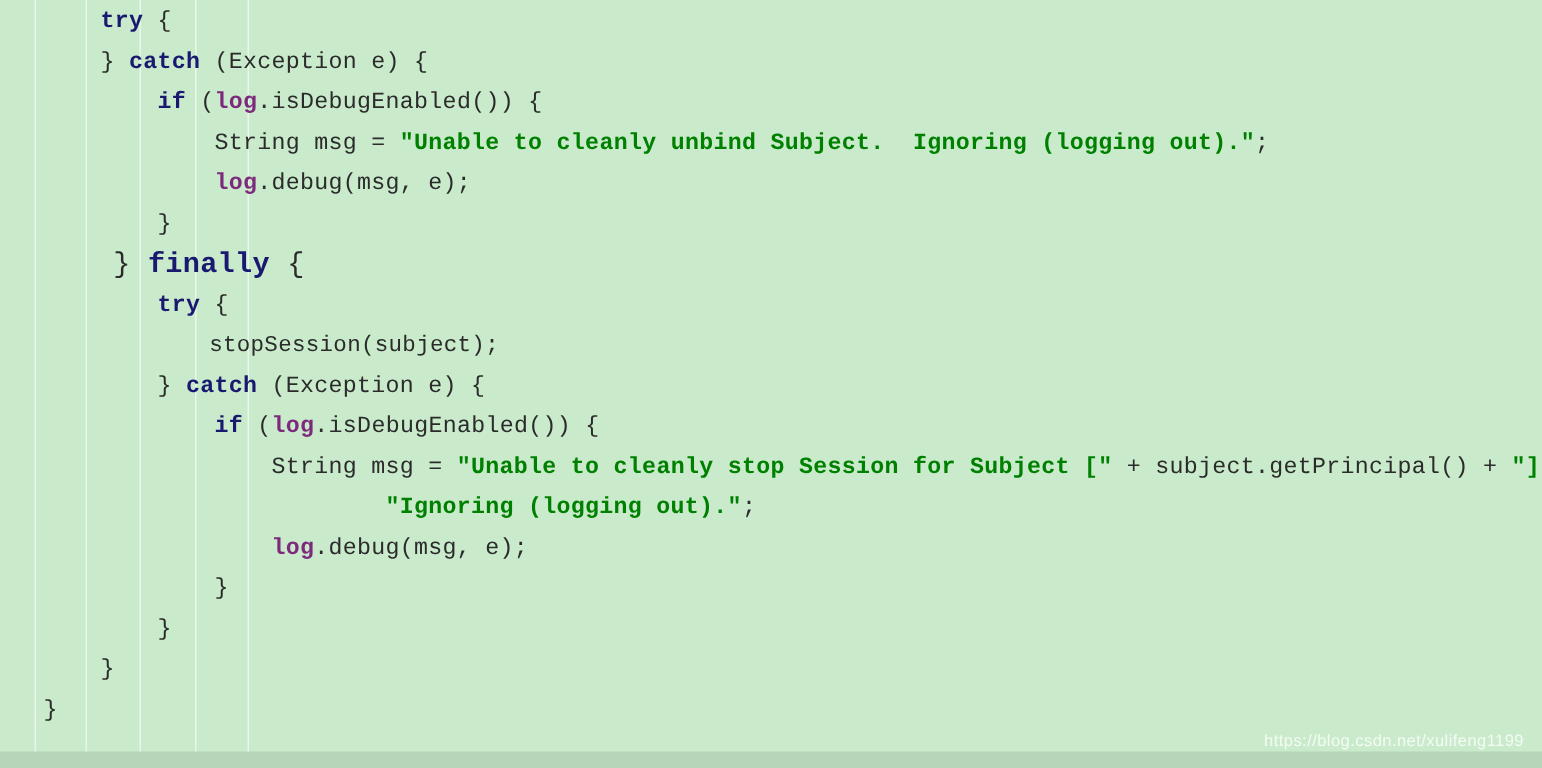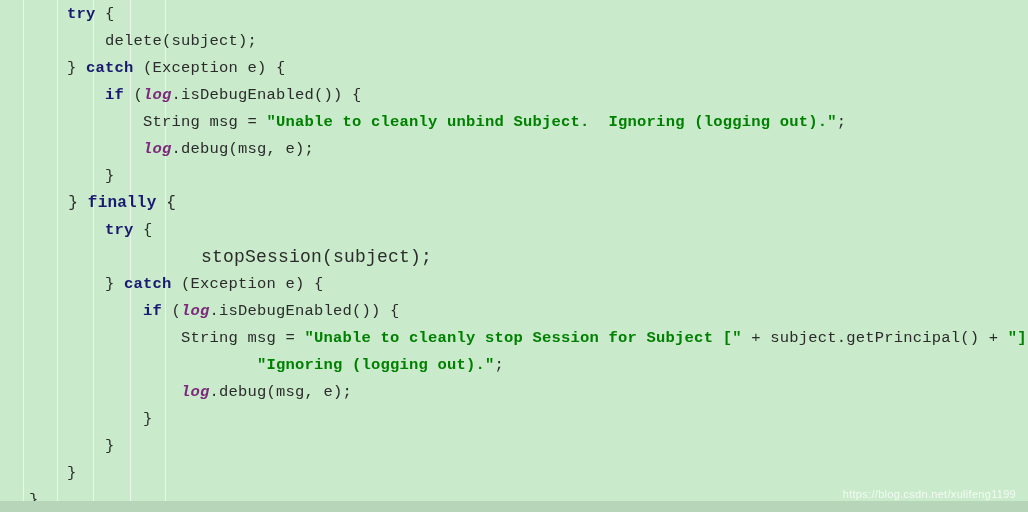--- a/index.html
+++ b/index.html
@@ -63,21 +63,20 @@
   .tok-kw {
     color: #191970;
     font-weight: bold;
   }
   .tok-str {
     color: #008000;
     font-weight: bold;
   }
   .tok-field {
     color: #7d2a7d;
-    font-style: italic;
     font-weight: bold;
   }
   .tok-plain {
     color: #2b2b2b;
   }
 
   #watermark {
     position: absolute;
     right: 12px;
     bottom: 12px;
@@ -97,29 +96,28 @@
   <div id="indent-guides">
       <div class="indent-guide" style="left: 23px; top: 0px; height: 512px; background: rgb(234, 246, 234);"></div>
       <div class="indent-guide" style="left: 57px; top: 0px; height: 512px; background: rgb(234, 246, 234);"></div>
       <div class="indent-guide" style="left: 93px; top: 0px; height: 512px; background: rgb(234, 246, 234);"></div>
       <div class="indent-guide" style="left: 130px; top: 0px; height: 512px; background: rgb(234, 246, 234);"></div>
       <div class="indent-guide" style="left: 165px; top: 0px; height: 512px; background: rgb(234, 246, 234);"></div>
     </div>
 
   <div id="code-lines">
       <div class="code-line" style="height: 27px; line-height: 27px; font-size: 15.5px;"><span class="tok-plain">    </span><span class="tok-kw">try</span><span class="tok-plain"> {</span></div>
-      <div class="code-line" style="height: 27px; line-height: 27px; font-size: 15.5px;"><span class="tok-plain">        </span><span class="tok-plain">delete(subject);</span></div>
       <div class="code-line" style="height: 27px; line-height: 27px; font-size: 15.5px;"><span class="tok-plain">    </span><span class="tok-plain">} </span><span class="tok-kw">catch</span><span class="tok-plain"> (Exception e) {</span></div>
       <div class="code-line" style="height: 27px; line-height: 27px; font-size: 15.5px;"><span class="tok-plain">        </span><span class="tok-kw">if</span><span class="tok-plain"> (</span><span class="tok-field">log</span><span class="tok-plain">.isDebugEnabled()) {</span></div>
       <div class="code-line" style="height: 27px; line-height: 27px; font-size: 15.5px;"><span class="tok-plain">            </span><span class="tok-plain">String msg = </span><span class="tok-str">"Unable to cleanly unbind Subject.  Ignoring (logging out)."</span><span class="tok-plain">;</span></div>
       <div class="code-line" style="height: 27px; line-height: 27px; font-size: 15.5px;"><span class="tok-plain">            </span><span class="tok-field">log</span><span class="tok-plain">.debug(msg, e);</span></div>
       <div class="code-line" style="height: 27px; line-height: 27px; font-size: 15.5px;"><span class="tok-plain">        </span><span class="tok-plain">}</span></div>
-      <div class="code-line" style="height: 27px; line-height: 27px; font-size: 16px;"><span class="tok-plain">    </span><span class="tok-plain">} </span><span class="tok-kw">finally</span><span class="tok-plain"> {</span></div>
+      <div class="code-line" style="height: 27px; line-height: 27px; font-size: 19px;"><span class="tok-plain">    </span><span class="tok-plain">} </span><span class="tok-kw">finally</span><span class="tok-plain"> {</span></div>
       <div class="code-line" style="height: 27px; line-height: 27px; font-size: 15.5px;"><span class="tok-plain">        </span><span class="tok-kw">try</span><span class="tok-plain"> {</span></div>
-      <div class="code-line" style="height: 27px; line-height: 27px; font-size: 18px; margin-left: 40px;"><span class="tok-plain">            </span><span class="tok-plain">stopSession(subject);</span></div>
+      <div class="code-line" style="height: 27px; line-height: 27px; font-size: 15px;"><span class="tok-plain">            </span><span class="tok-plain">stopSession(subject);</span></div>
       <div class="code-line" style="height: 27px; line-height: 27px; font-size: 15.5px;"><span class="tok-plain">        </span><span class="tok-plain">} </span><span class="tok-kw">catch</span><span class="tok-plain"> (Exception e) {</span></div>
       <div class="code-line" style="height: 27px; line-height: 27px; font-size: 15.5px;"><span class="tok-plain">            </span><span class="tok-kw">if</span><span class="tok-plain"> (</span><span class="tok-field">log</span><span class="tok-plain">.isDebugEnabled()) {</span></div>
       <div class="code-line" style="height: 27px; line-height: 27px; font-size: 15.5px;"><span class="tok-plain">                </span><span class="tok-plain">String msg = </span><span class="tok-str">"Unable to cleanly stop Session for Subject ["</span><span class="tok-plain"> + subject.getPrincipal() + </span><span class="tok-str">"] "</span><span class="tok-plain"> +</span></div>
       <div class="code-line" style="height: 27px; line-height: 27px; font-size: 15.5px;"><span class="tok-plain">                        </span><span class="tok-str">"Ignoring (logging out)."</span><span class="tok-plain">;</span></div>
       <div class="code-line" style="height: 27px; line-height: 27px; font-size: 15.5px;"><span class="tok-plain">                </span><span class="tok-field">log</span><span class="tok-plain">.debug(msg, e);</span></div>
       <div class="code-line" style="height: 27px; line-height: 27px; font-size: 15.5px;"><span class="tok-plain">            </span><span class="tok-plain">}</span></div>
       <div class="code-line" style="height: 27px; line-height: 27px; font-size: 15.5px;"><span class="tok-plain">        </span><span class="tok-plain">}</span></div>
       <div class="code-line" style="height: 27px; line-height: 27px; font-size: 15.5px;"><span class="tok-plain">    </span><span class="tok-plain">}</span></div>
       <div class="code-line" style="height: 27px; line-height: 27px; font-size: 15.5px;"><span class="tok-plain">}</span></div>
     </div>

